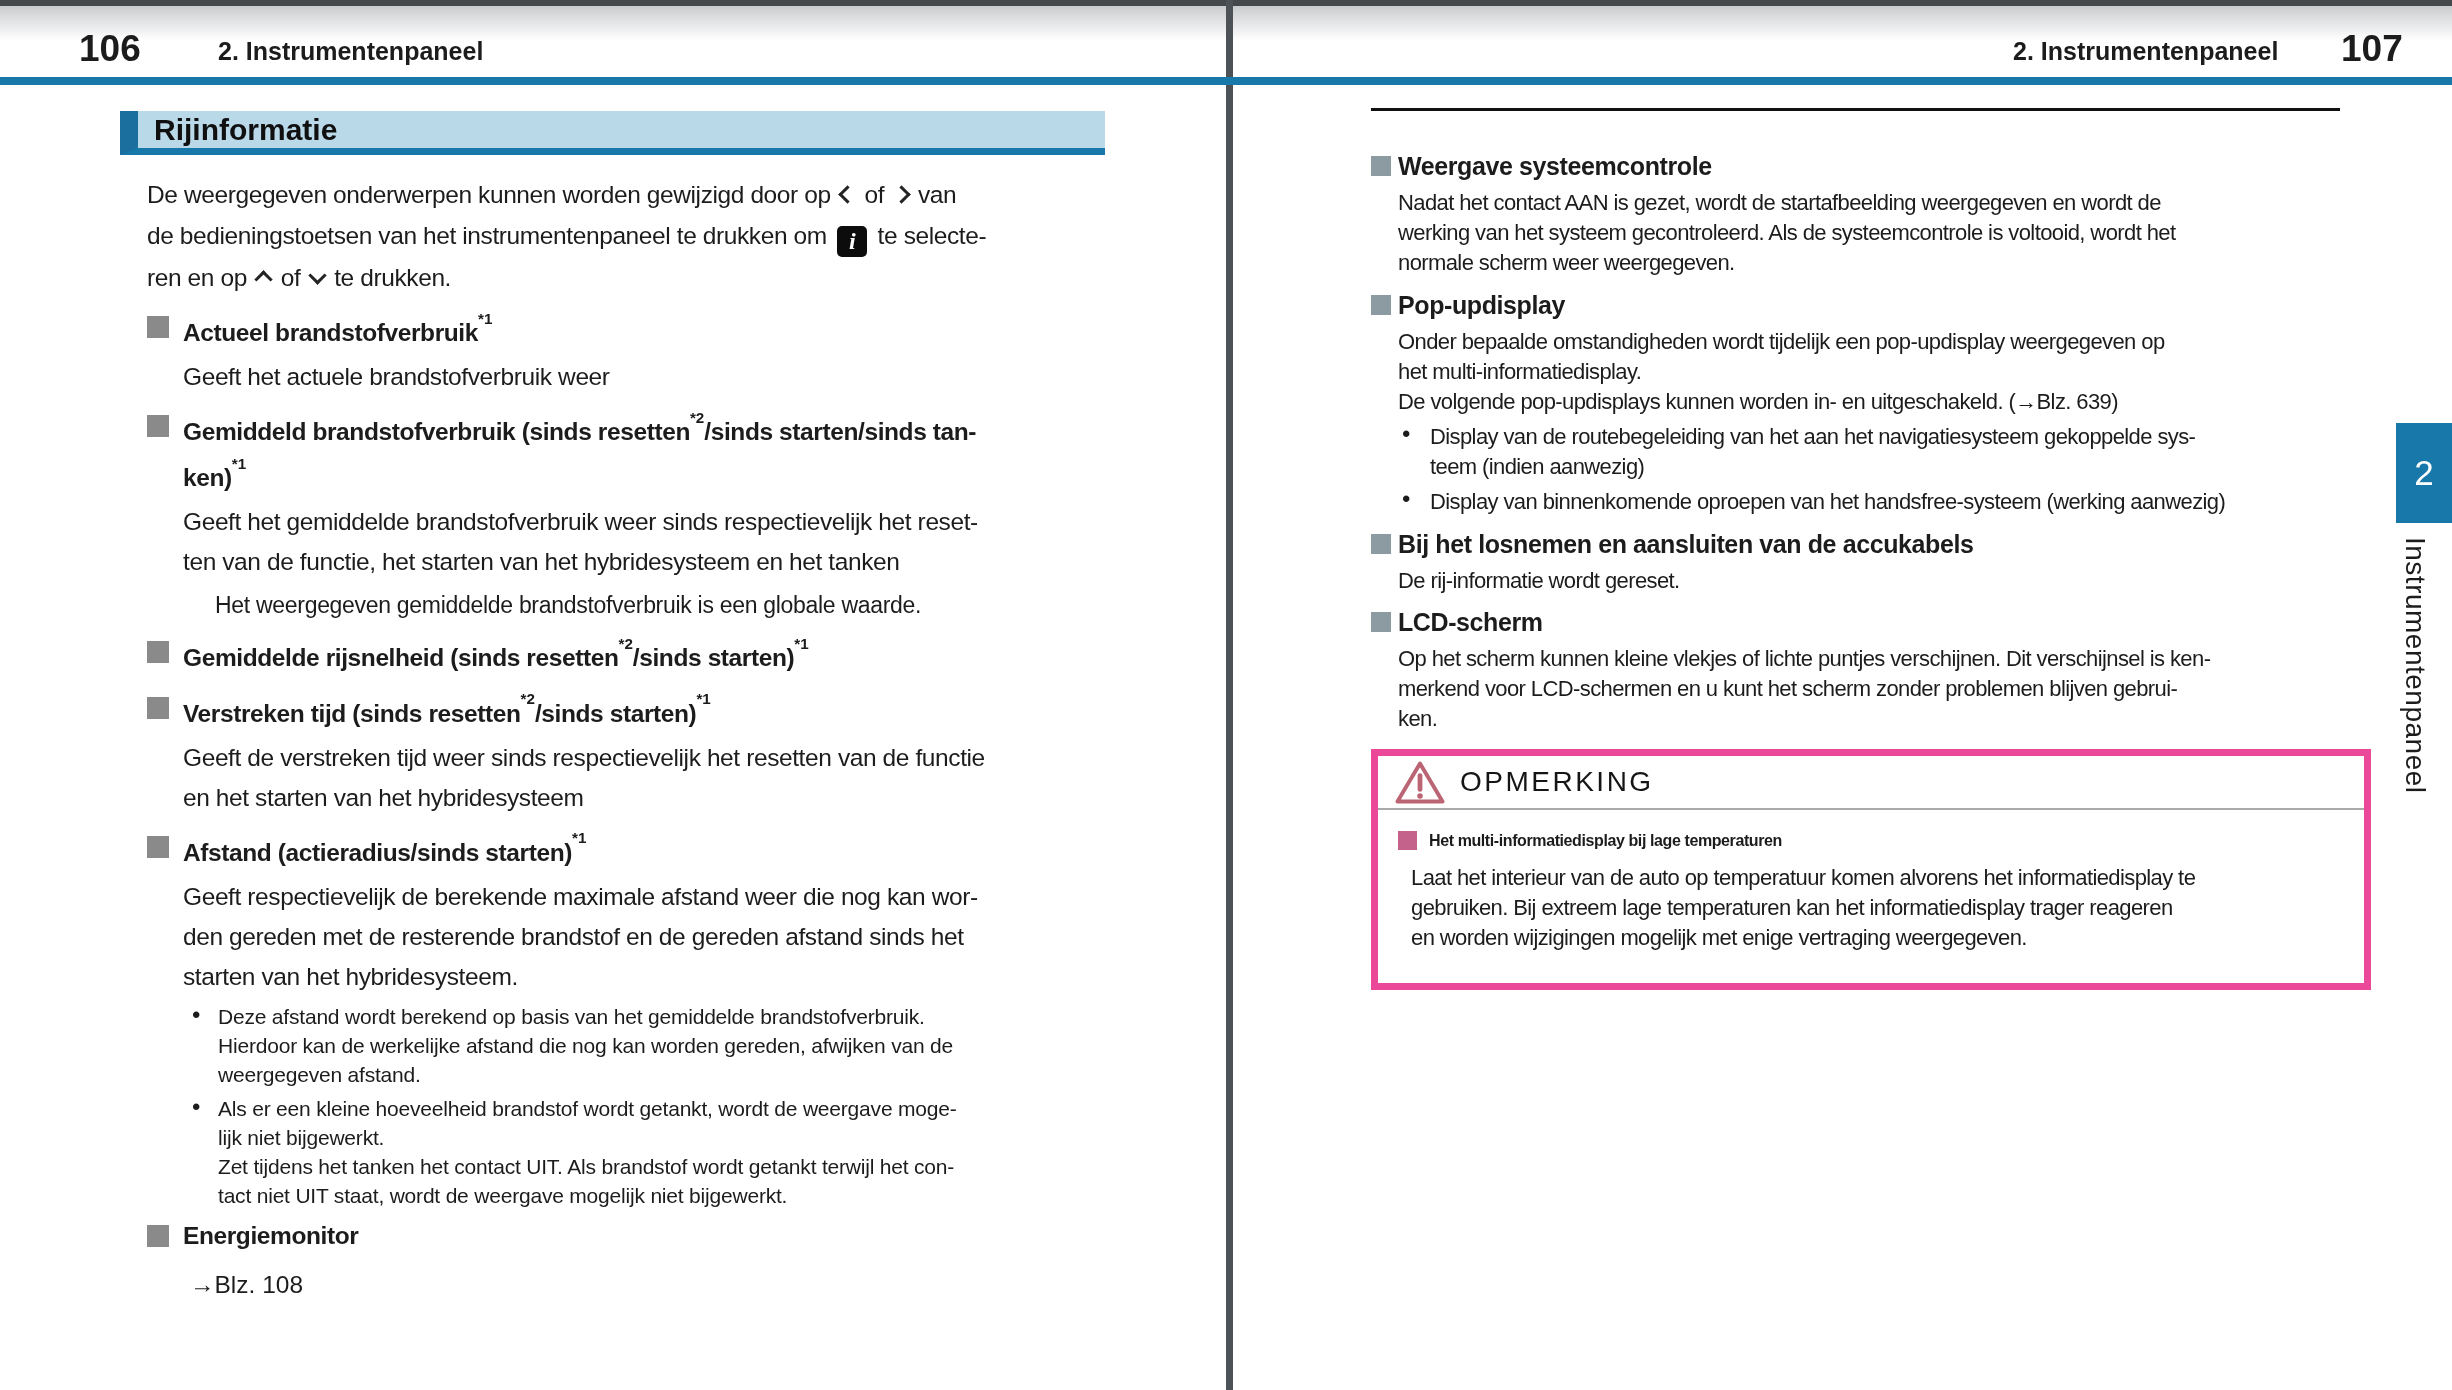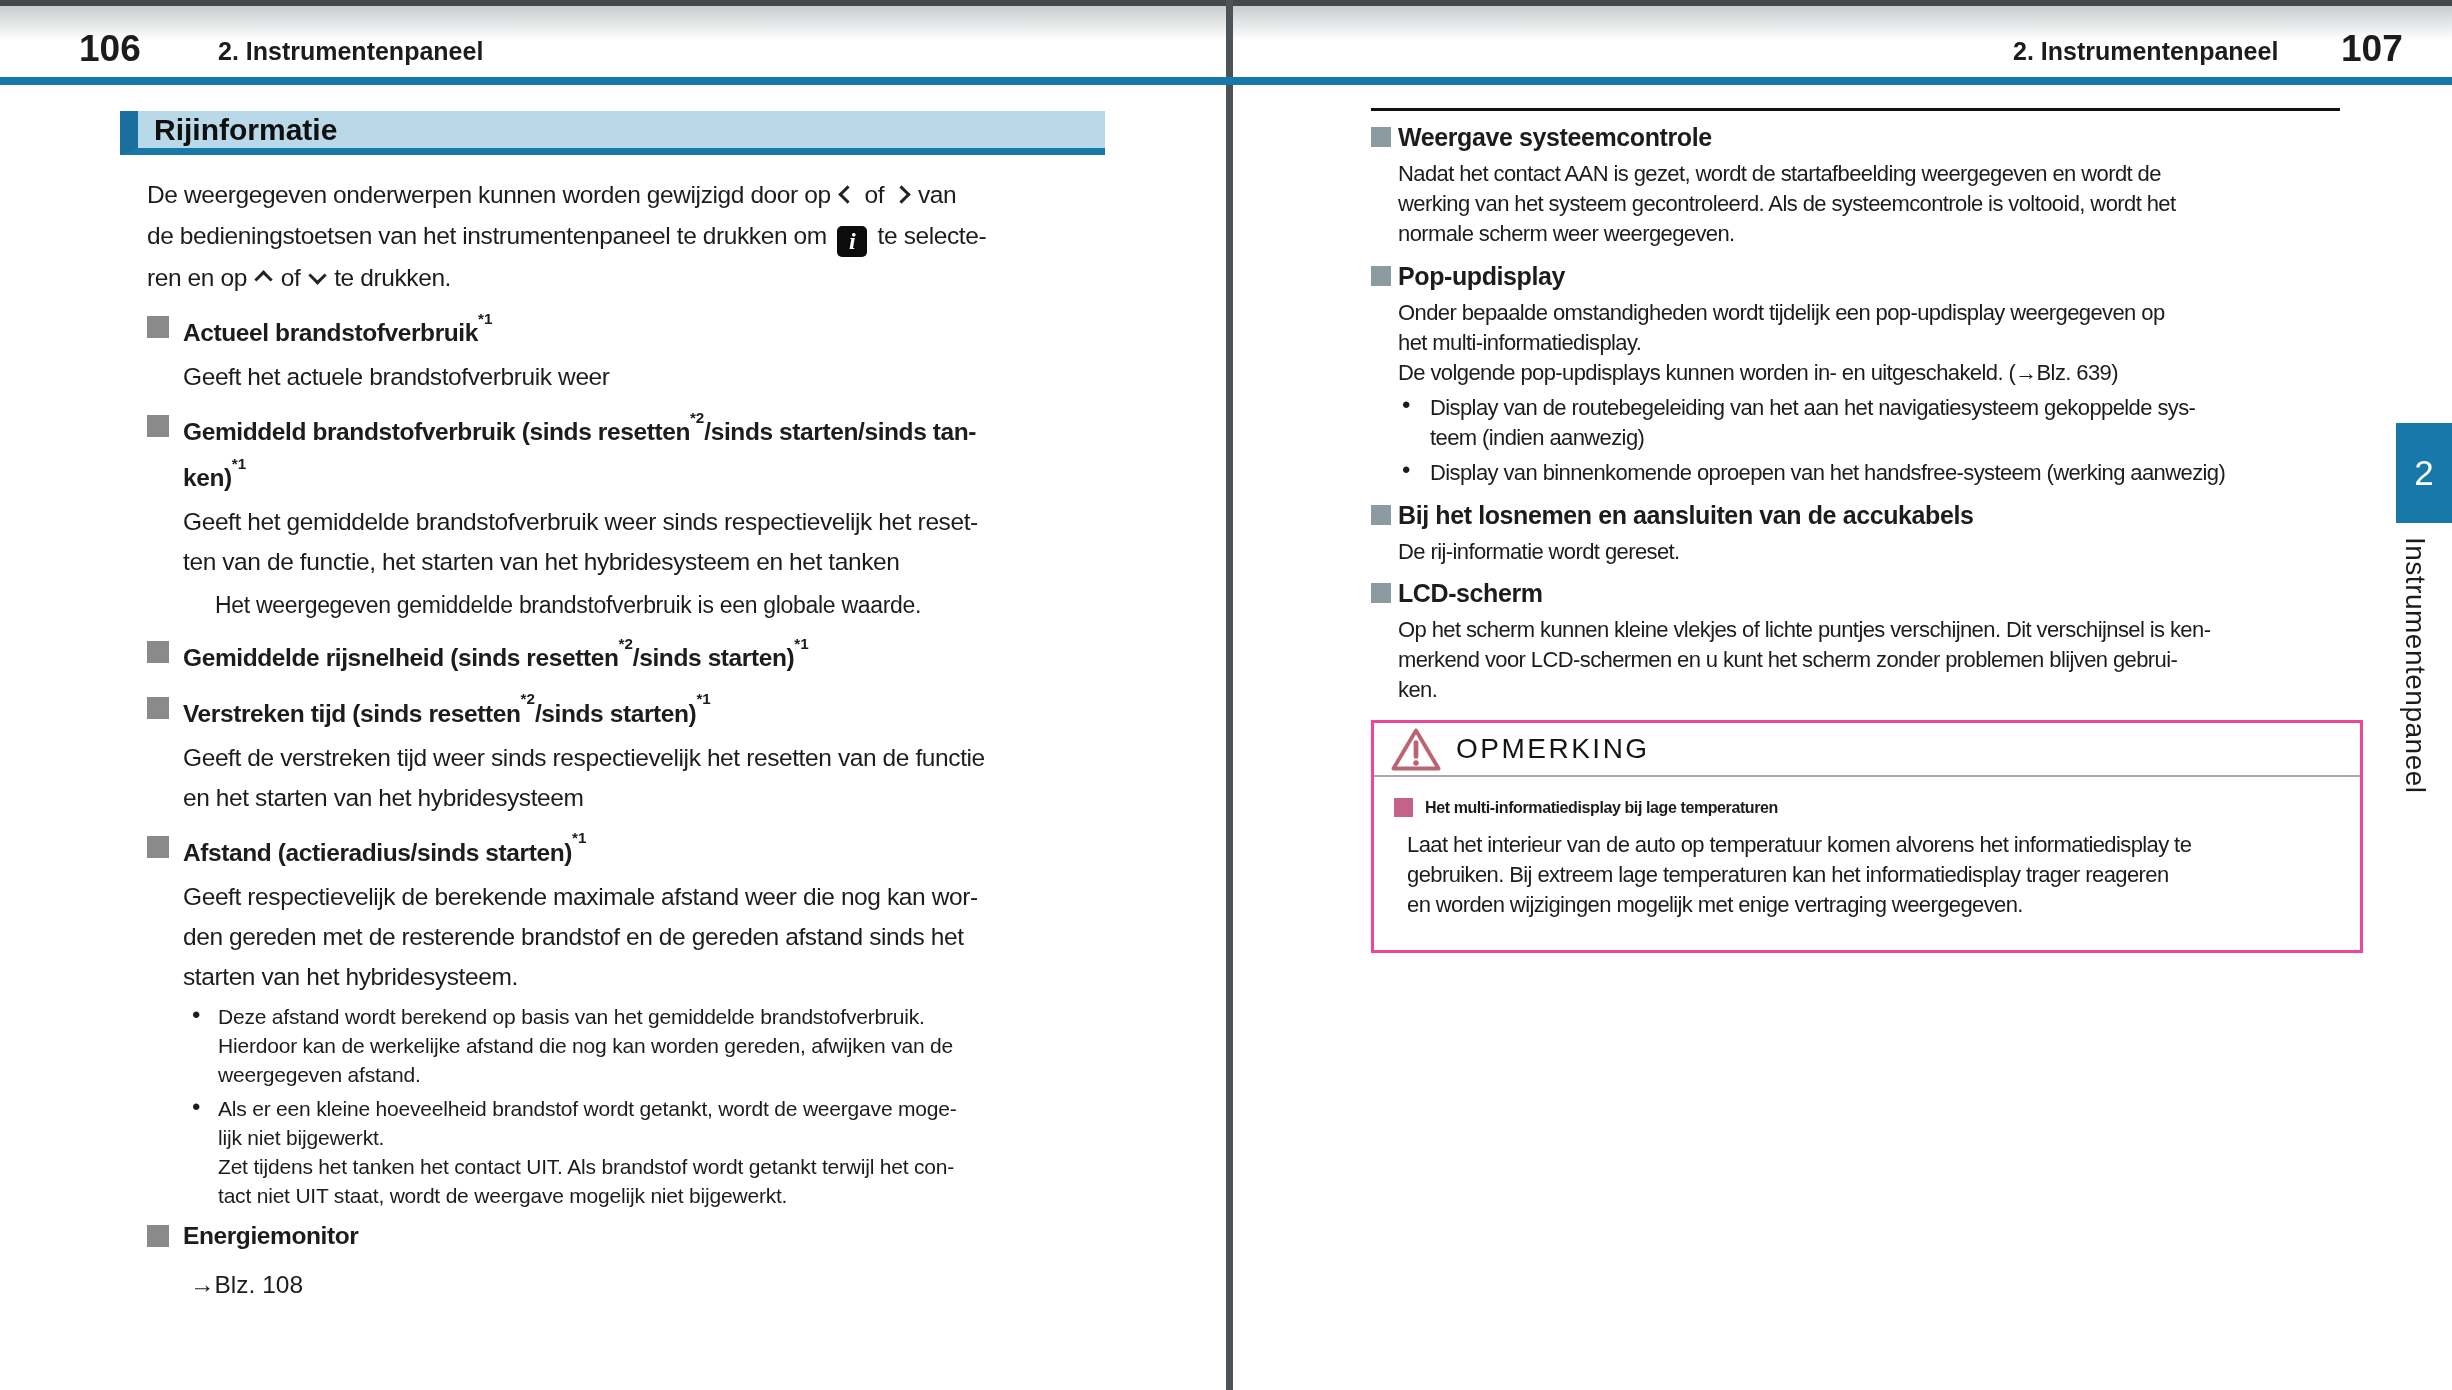--- a/index.html
+++ b/index.html
@@ -55,30 +55,30 @@
   .chev.left{transform:rotate(135deg);}
   .chev.right{transform:rotate(-45deg);}
   .chev.up{transform:rotate(-135deg);vertical-align:0;}
   .chev.down{transform:rotate(45deg);vertical-align:4px;}
   .info-ic{display:inline-block;width:30px;height:31px;background:#0c0c0c;border-radius:5px;
     color:#fff;font-family:"Liberation Serif",serif;font-style:italic;font-weight:bold;
     font-size:24px;line-height:30px;text-align:center;vertical-align:-5px;margin:0 4px;}
 
   
   .pageR{position:absolute;left:1371px;top:122px;width:990px;}
-  .rih{position:relative;padding-left:27px;font-size:25px;font-weight:bold;line-height:31px;letter-spacing:-0.4px;}
+  .rih{position:relative;padding-left:27px;font-size:25px;font-weight:bold;line-height:31px;letter-spacing:-0.4px;margin-top:29px;}
   .rsq{position:absolute;left:0;top:5px;width:20px;height:20px;background:#8c9aa1;display:inline-block;}
   .rib{margin:6px 0 0 27px;width:942px;font-size:22px;line-height:30px;letter-spacing:-0.6px;white-space:pre-line;}
   .rbul{position:relative;margin:5px 0 0 27px;padding-left:32px;width:908px;
     font-size:22px;line-height:30px;letter-spacing:-0.6px;white-space:pre-line;}
   .rbul .dot{position:absolute;left:4px;top:-3px;font-size:24px;}
   .mt12{margin-top:12px;} .mt11{margin-top:11px;}
 
   
-  .note-box{margin-top:15px;width:986px;border:3px solid #ec4899;background:#fff;}
+  .note-box{margin-top:15px;width:986px;border:7px solid #ec4899;background:#fff;}
   .note-head{display:flex;align-items:center;height:52px;border-bottom:2px solid #a9a9a9;padding-left:16px;}
   .note-head .lbl{font-size:28px;letter-spacing:2.5px;color:#151515;margin-left:14px;}
   .warn-tri{width:52px;height:47px;display:block;}
   .note-body{padding:16px 20px 30px 20px;}
   .nih{position:relative;padding-left:31px;font-size:16px;font-weight:bold;line-height:30px;letter-spacing:-0.4px;}
   .nsq{position:absolute;left:0;top:5px;width:19px;height:19px;background:#c4628c;display:inline-block;}
   .nib{margin:7px 0 0 13px;width:944px;font-size:22px;line-height:30px;letter-spacing:-0.6px;white-space:pre-line;}
 
   
   .side-tab{position:absolute;left:2396px;top:423px;width:56px;height:100px;background:#1778a9;

